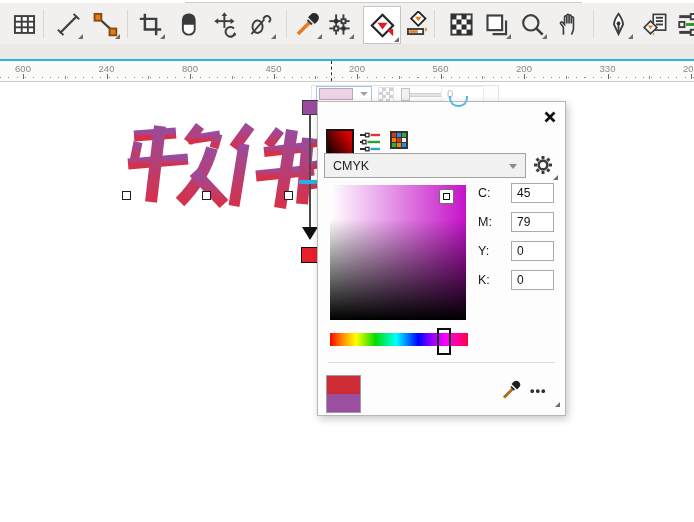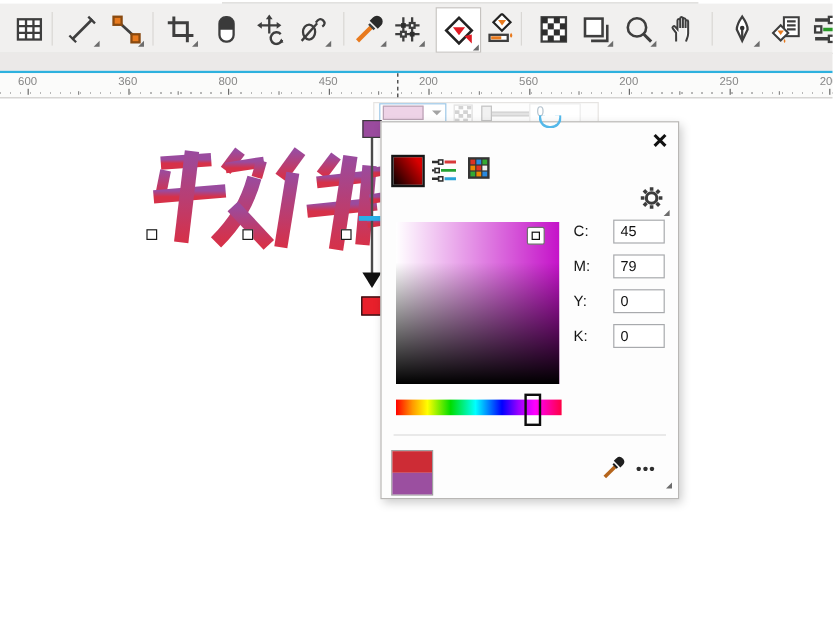--- a/index.html
+++ b/index.html
@@ -247,39 +247,39 @@
     </div>
 
   <div id="propstrip"></div>
   <div id="guideline"></div>
 
   <div id="ruler">
     <div id="ruler-dots"></div>
   <div class="rlabel" style="left: 9px;">600</div>
       <div class="rtick" style="left: 23px;"></div>
       <div class="rmid" style="left: 64.75px;"></div>
-      <div class="rlabel" style="left: 92.5px;">360</div>
+      <div class="rlabel" style="left: 92.5px;">240</div>
       <div class="rtick" style="left: 106.5px;"></div>
       <div class="rmid" style="left: 148.25px;"></div>
       <div class="rlabel" style="left: 176px;">800</div>
       <div class="rtick" style="left: 190px;"></div>
       <div class="rmid" style="left: 231.75px;"></div>
       <div class="rlabel" style="left: 259.5px;">450</div>
       <div class="rtick" style="left: 273.5px;"></div>
       <div class="rmid" style="left: 315.25px;"></div>
       <div class="rlabel" style="left: 343px;">200</div>
       <div class="rtick" style="left: 357px;"></div>
       <div class="rmid" style="left: 398.75px;"></div>
       <div class="rlabel" style="left: 426.5px;">560</div>
       <div class="rtick" style="left: 440.5px;"></div>
       <div class="rmid" style="left: 482.25px;"></div>
       <div class="rlabel" style="left: 510px;">200</div>
       <div class="rtick" style="left: 524px;"></div>
       <div class="rmid" style="left: 565.75px;"></div>
-      <div class="rlabel" style="left: 593.5px;">250</div>
+      <div class="rlabel" style="left: 593.5px;">330</div>
       <div class="rtick" style="left: 607.5px;"></div>
       <div class="rmid" style="left: 649.25px;"></div>
       <div class="rlabel" style="left: 677px;">200</div>
       <div class="rtick" style="left: 691px;"></div>
     </div>
   <div id="ruler-cursor"></div>
 
   <svg id="art" viewBox="0 0 200 92" preserveAspectRatio="none" aria-label="软件">
     <defs>
       <linearGradient id="tg" x1="0" y1="0" x2="0" y2="1">
@@ -364,20 +364,24 @@
           <rect x="13" y="3" width="4" height="4" fill="#33aa33"></rect>
         <rect x="3" y="8" width="4" height="4" fill="#ee8800"></rect>
           <rect x="8" y="8" width="4" height="4" fill="#dd3322"></rect>
           <rect x="13" y="8" width="4" height="4" fill="#eeeeee"></rect>
         <rect x="3" y="13" width="4" height="4" fill="#33aa33"></rect>
           <rect x="8" y="13" width="4" height="4" fill="#ee8800"></rect>
           <rect x="13" y="13" width="4" height="4" fill="#2a8adf"></rect>
       </svg>
     </div>
 
+    <div id="model-select">
+      <span>CMYK</span>
+      <div id="model-caret"></div>
+    </div>
     <div id="gear-btn">
       <svg viewBox="0 0 24 24" style="width:24px;height:24px;">
         <circle cx="12" cy="12" r="4.4" fill="none" stroke="#3c3c3c" stroke-width="2.6"></circle>
         <g stroke="#3c3c3c" stroke-width="3">
           <line x1="12" y1="3" x2="12" y2="6"></line>
             <line x1="12" y1="18" x2="12" y2="21"></line>
           <line x1="3" y1="12" x2="6" y2="12"></line>
             <line x1="18" y1="12" x2="21" y2="12"></line>
           <line x1="5.6" y1="5.6" x2="7.8" y2="7.8"></line>
             <line x1="16.2" y1="16.2" x2="18.4" y2="18.4"></line>

